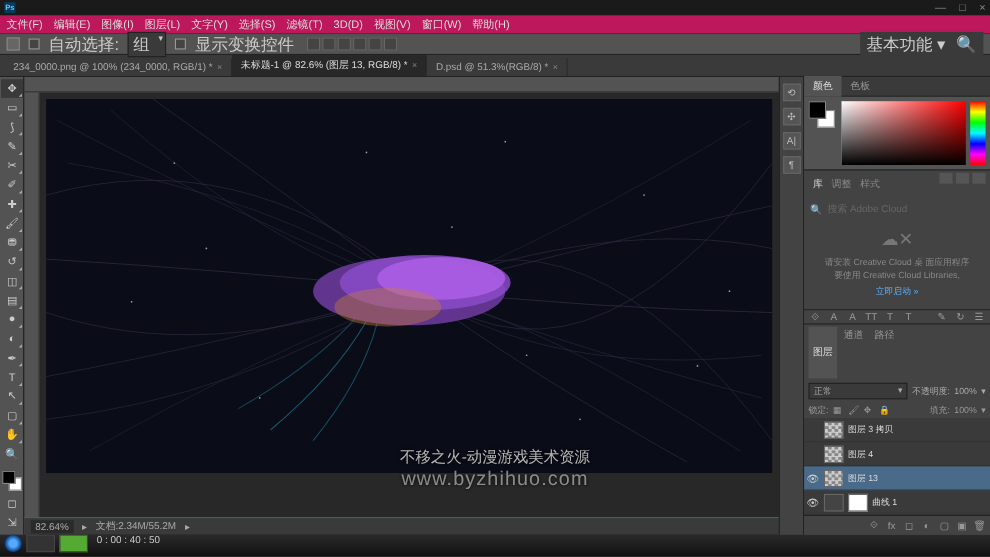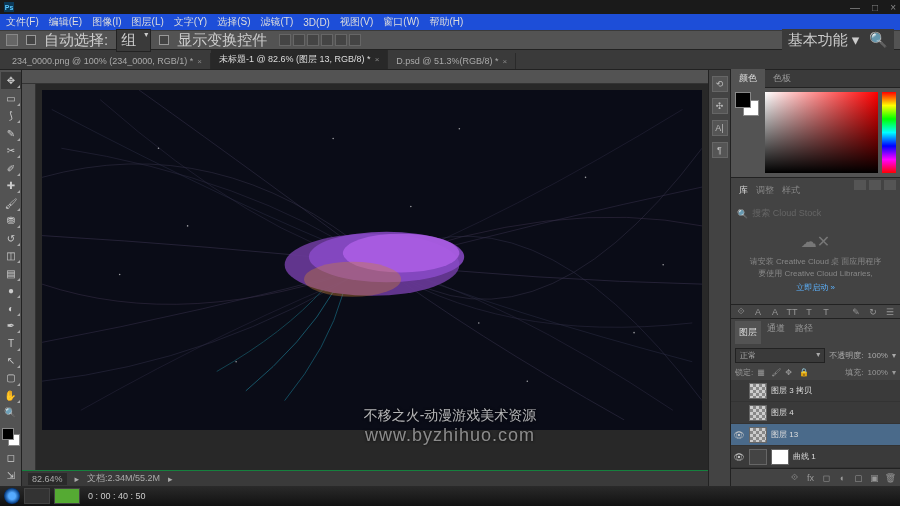--- a/index.html
+++ b/index.html
@@ -1,20 +1,20 @@
 <!DOCTYPE html>
 <html><head>
 <meta charset="utf-8">
 <style>
 *{margin:0;padding:0;box-sizing:border-box;font-family:"Microsoft YaHei",sans-serif;user-select:none}
 body{width:900px;height:506px;background:#333;overflow:hidden;color:#ddd;font-size:10px;position:relative}
 .titlebar{height:14px;background:#1a1a1a;display:flex;align-items:center;padding:0 4px}
 .titlebar .ps{width:10px;height:10px;background:#0a3a5a;color:#5cc8ff;font-size:7px;font-weight:bold;display:flex;align-items:center;justify-content:center;margin-right:4px}
 .win-controls{margin-left:auto;display:flex;gap:12px;color:#888;font-size:10px}
-.menubar{height:16px;background:#1d4ed8;display:flex;align-items:center;padding:0 6px;gap:10px;font-size:10px;color:#ddd}
+.menubar{height:16px;background:#be185d;display:flex;align-items:center;padding:0 6px;gap:10px;font-size:10px;color:#ddd}
 .menubar span{cursor:default}
 .optbar{height:20px;background:#535353;border-top:1px solid #3a3a3a;border-bottom:1px solid #222;display:flex;align-items:center;padding:0 6px;gap:8px;font-size:15px;color:#ccc}
 .optbar .icon{width:12px;height:12px;background:#666;border:1px solid #888}
 .optbar .chk{width:10px;height:10px;border:1px solid #999;background:#444}
 .optbar .sel{background:#3a3a3a;border:1px solid #222;padding:1px 14px 1px 4px;position:relative}
 .optbar .sel::after{content:"▾";position:absolute;right:2px;top:0;font-size:8px}
 .optbar .hidden-icons{display:flex;gap:2px;margin-left:4px}
 .optbar .hidden-icons div{width:12px;height:12px;background:#444;border:1px solid #666}
 .workspace-sel{margin-left:auto;background:#3a3a3a;padding:2px 6px;display:flex;align-items:center;gap:4px}
 .tabbar{height:20px;background:#3a3a3a;display:flex;align-items:flex-end;padding:0 4px;gap:0;font-size:9px;color:#aaa;border-bottom:1px solid #222}
@@ -54,37 +54,37 @@
 .lib-icons{position:absolute;right:4px;top:2px;display:flex;gap:3px}
 .lib-icons div{width:12px;height:10px;background:#555}
 .lib-search{margin:8px 2px 4px;display:flex;align-items:center;gap:4px;color:#666}
 .lib-content{text-align:center;color:#888;font-size:8px;line-height:1.5;padding:6px 2px}
 .lib-content .cloud{font-size:16px;color:#777;margin-bottom:2px}
 .lib-link{color:#5cb3ff;margin-top:2px;display:inline-block}
 .prop-panel{height:20px;background:#434343;border-top:1px solid #222;display:flex;align-items:center;padding:0 4px;gap:5px;color:#999}
 .prop-panel div{width:12px;height:12px;display:flex;align-items:center;justify-content:center;font-size:9px}
 .layers-panel{flex:1;background:#434343;border-top:1px solid #222;display:flex;flex-direction:column}
 .layers-head{display:flex;gap:2px;padding:2px 4px;color:#999}
-.layers-head span.active{background:#535353;color:#ddd;padding:5px 4px}
+.layers-head span.active{background:#535353;color:#ddd;padding:17px 4px}
 .layers-head span{padding:1px 4px}
 .layers-opts{display:flex;align-items:center;padding:2px 4px;gap:4px;font-size:8px;color:#aaa}
 .layers-opts .sel{background:#3a3a3a;border:1px solid #222;padding:1px 4px;flex:1;display:flex;justify-content:space-between}
 .layers-lock{display:flex;align-items:center;padding:2px 4px;gap:4px;font-size:8px;color:#999}
 .layers-lock div{width:10px;height:10px}
 .layer-list{flex:1;background:#3a3a3a;overflow:hidden}
 .layer{display:flex;align-items:center;height:22px;border-bottom:1px solid #333;padding:0 2px;gap:4px}
 .layer.sel{background:#4a6a8a}
 .layer .eye{width:12px;text-align:center;color:#ccc;font-size:9px}
 .layer .thumb{width:18px;height:16px;background:#111;border:1px solid #666}
 .layer .thumb.checker{background:repeating-conic-gradient(#888 0 25%,#ccc 0 50%) 0 0/6px 6px}
 .layer .thumb.curve{background:#444;position:relative}
 .layer .name{font-size:8px;color:#ddd}
 .layer-foot{height:18px;background:#434343;border-top:1px solid #222;display:flex;align-items:center;justify-content:flex-end;padding:0 4px;gap:5px;color:#999}
 .layer-foot div{width:11px;height:11px;font-size:9px;display:flex;align-items:center;justify-content:center}
-.taskbar{height:20px;background:linear-gradient(#2a2a2a,#111);display:flex;align-items:center;padding:0 4px;gap:4px}
+.taskbar{height:20px;background:linear-gradient(#2a2a2a,#111);display:flex;align-items:flex-start;padding:0 4px;gap:4px}
 .taskbar .start{width:16px;height:16px;background:radial-gradient(circle,#5af 30%,#037 70%);border-radius:50%}
 .taskbar .item{width:26px;height:16px;background:#333;border:1px solid #444}
 .taskbar .time{font-size:9px;color:#ccc;padding:0 4px}
 .watermark{position:absolute;left:50%;bottom:60px;transform:translateX(-50%);text-align:center;color:rgba(255,255,255,0.7);font-size:14px;pointer-events:none;text-shadow:0 0 3px #000}
 .watermark .url{font-size:18px;color:rgba(255,255,255,0.5);letter-spacing:1px}
 </style>
 </head>
 <body>
 
 <div class="titlebar">
@@ -254,21 +254,21 @@
         <span>调整</span>
         <span>样式</span>
       </div>
       <div class="lib-icons">
         <div></div>
         <div></div>
         <div></div>
       </div>
       <div class="lib-search">
         <span>🔍</span>
-        <span>搜索 Cloud Stock</span>
+        <span>搜索 Adobe Cloud</span>
       </div>
       <div class="lib-content">
         <div class="cloud">☁✕</div>
         <div>请安装 Creative Cloud 桌 面应用程序</div>
         <div>要使用 Creative Cloud Libraries,</div>
         <span class="lib-link">立即启动 »</span>
       </div>
     </div>
 
     <div class="prop-panel">

